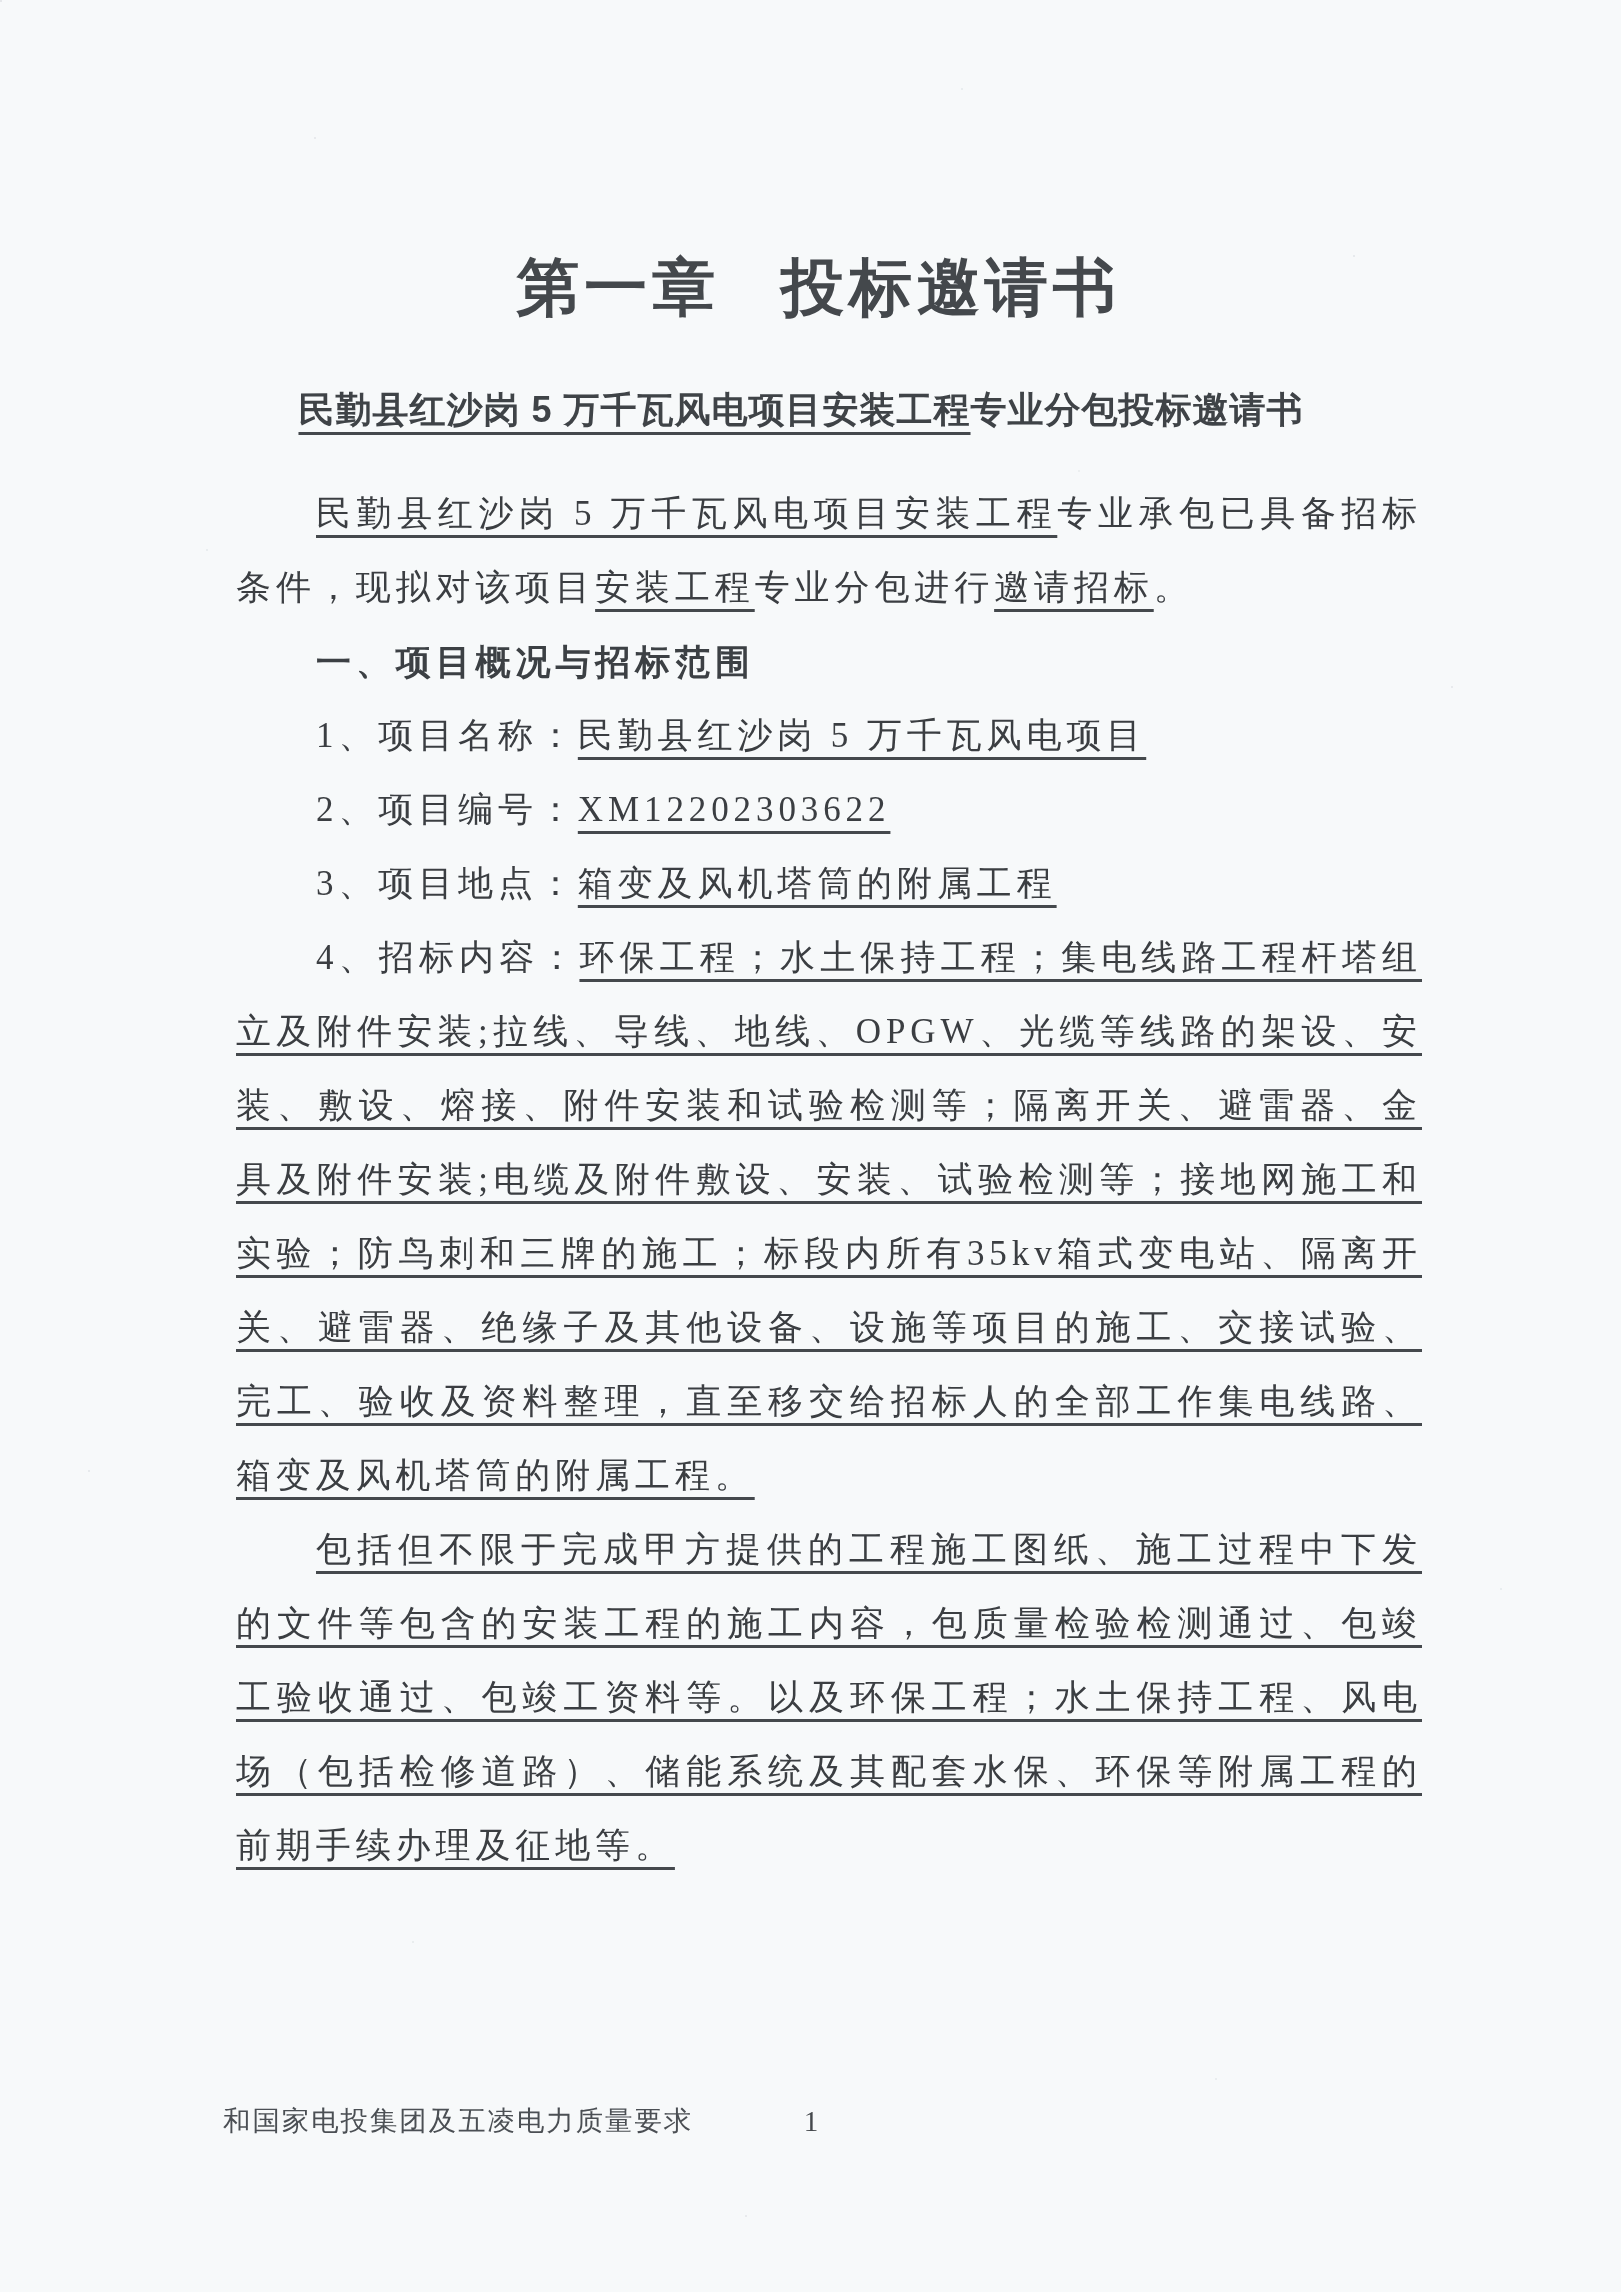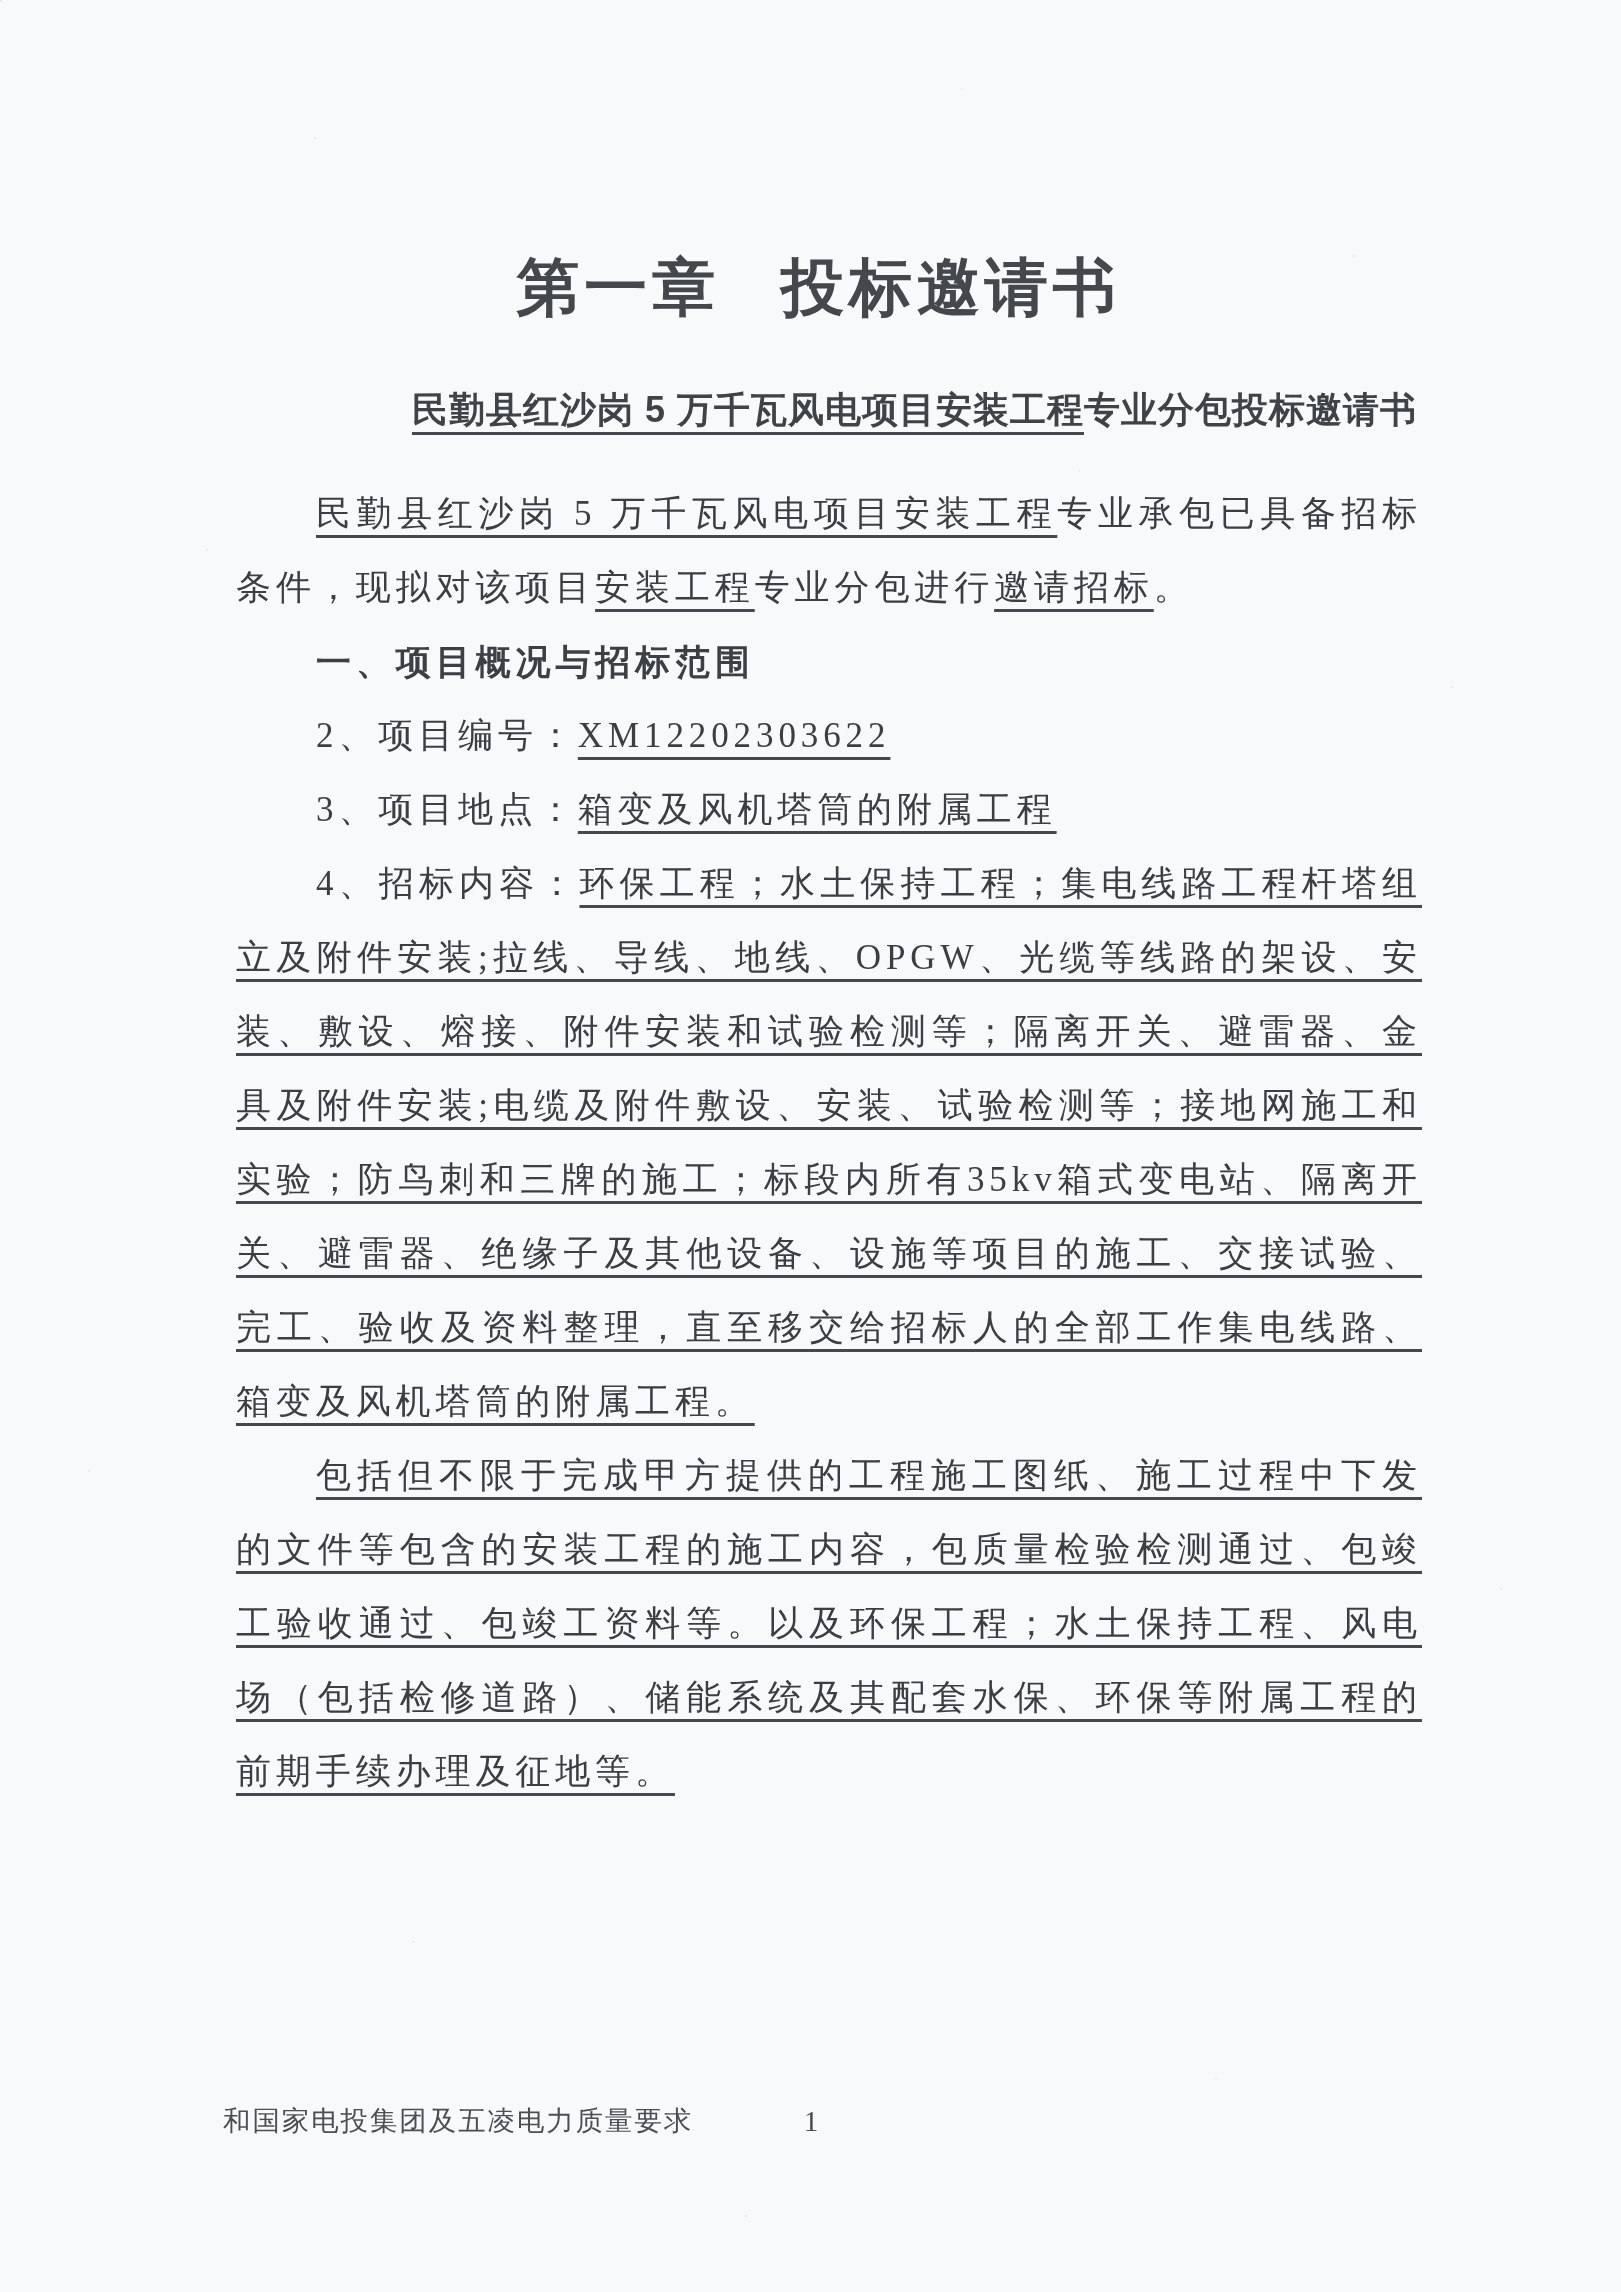--- a/index.html
+++ b/index.html
@@ -38,22 +38,22 @@
     font-weight:bold;
     font-size:63px;
     letter-spacing:4.9px;
     color:#44484c;
     margin:0;
   }
   .chapter-title .part1 { margin-right:61px; }
 
   .doc-subtitle {
     position:absolute;
-    top:386px; left:231px; width:1186px;
-    text-align:right;
+    top:386px; left:208px; width:1186px;
+    text-align:center;
     font-family:"Liberation Sans", sans-serif;
     font-weight:bold;
     font-size:36px;
     letter-spacing:1px;
     color:#3f4347;
     margin:0;
     white-space:nowrap;
   }
   .doc-subtitle .u { text-decoration-thickness:2.9px; }
 
@@ -105,20 +105,21 @@
   <h1 class="chapter-title"><span class="part1">第一章</span><span>投标邀请书</span></h1>
 
   <h2 class="doc-subtitle"><span class="u">民勤县红沙岗 5 万千瓦风电项目安装工程</span><span>专业分包投标邀请书</span></h2>
 
   <div class="body-text">
 
     <p><span class="u">民勤县红沙岗 5 万千瓦风电项目安装工程</span><span>专业承包已具备招标条件，现拟对该项目</span><span class="u">安装工程</span><span>专业分包进行</span><span class="u">邀请招标</span><span>。</span></p>
 
     <p class="section-heading">一、项目概况与招标范围</p>
 
+    <p><span>1、项目名称：</span><span class="u">民勤县红沙岗 5 万千瓦风电项目</span></p>
 
     <p><span>2、项目编号：</span><span class="u">XM12202303622</span></p>
 
     <p><span>3、项目地点：</span><span class="u">箱变及风机塔筒的附属工程</span></p>
 
     <p><span>4、招标内容：</span><span class="u">环保工程；水土保持工程；集电线路工程杆塔组立及附件安装;拉线、导线、地线、OPGW、光缆等线路的架设、安装、敷设、熔接、附件安装和试验检测等；隔离开关、避雷器、金具及附件安装;电缆及附件敷设、安装、试验检测等；接地网施工和实验；防鸟刺和三牌的施工；标段内所有35kv箱式变电站、隔离开关、避雷器、绝缘子及其他设备、设施等项目的施工、交接试验、完工、验收及资料整理，直至移交给招标人的全部工作集电线路、箱变及风机塔筒的附属工程。</span></p>
 
     <p><span class="u">包括但不限于完成甲方提供的工程施工图纸、施工过程中下发的文件等包含的安装工程的施工内容，包质量检验检测通过、包竣工验收通过、包竣工资料等。以及环保工程；水土保持工程、风电场（包括检修道路）、储能系统及其配套水保、环保等附属工程的前期手续办理及征地等。</span></p>
 
 

